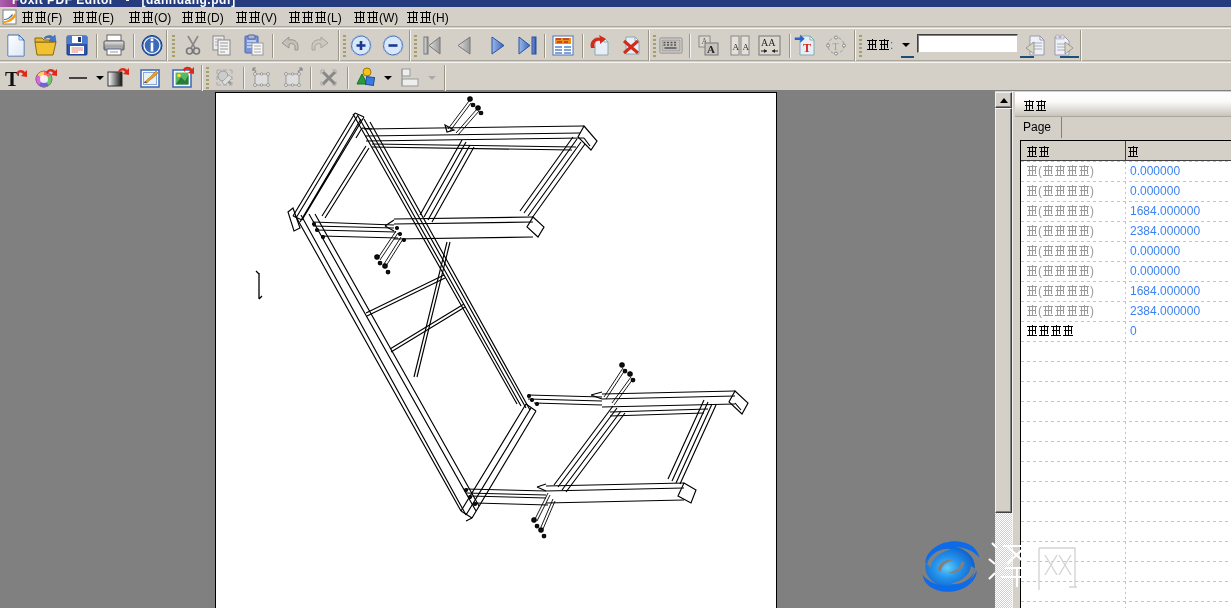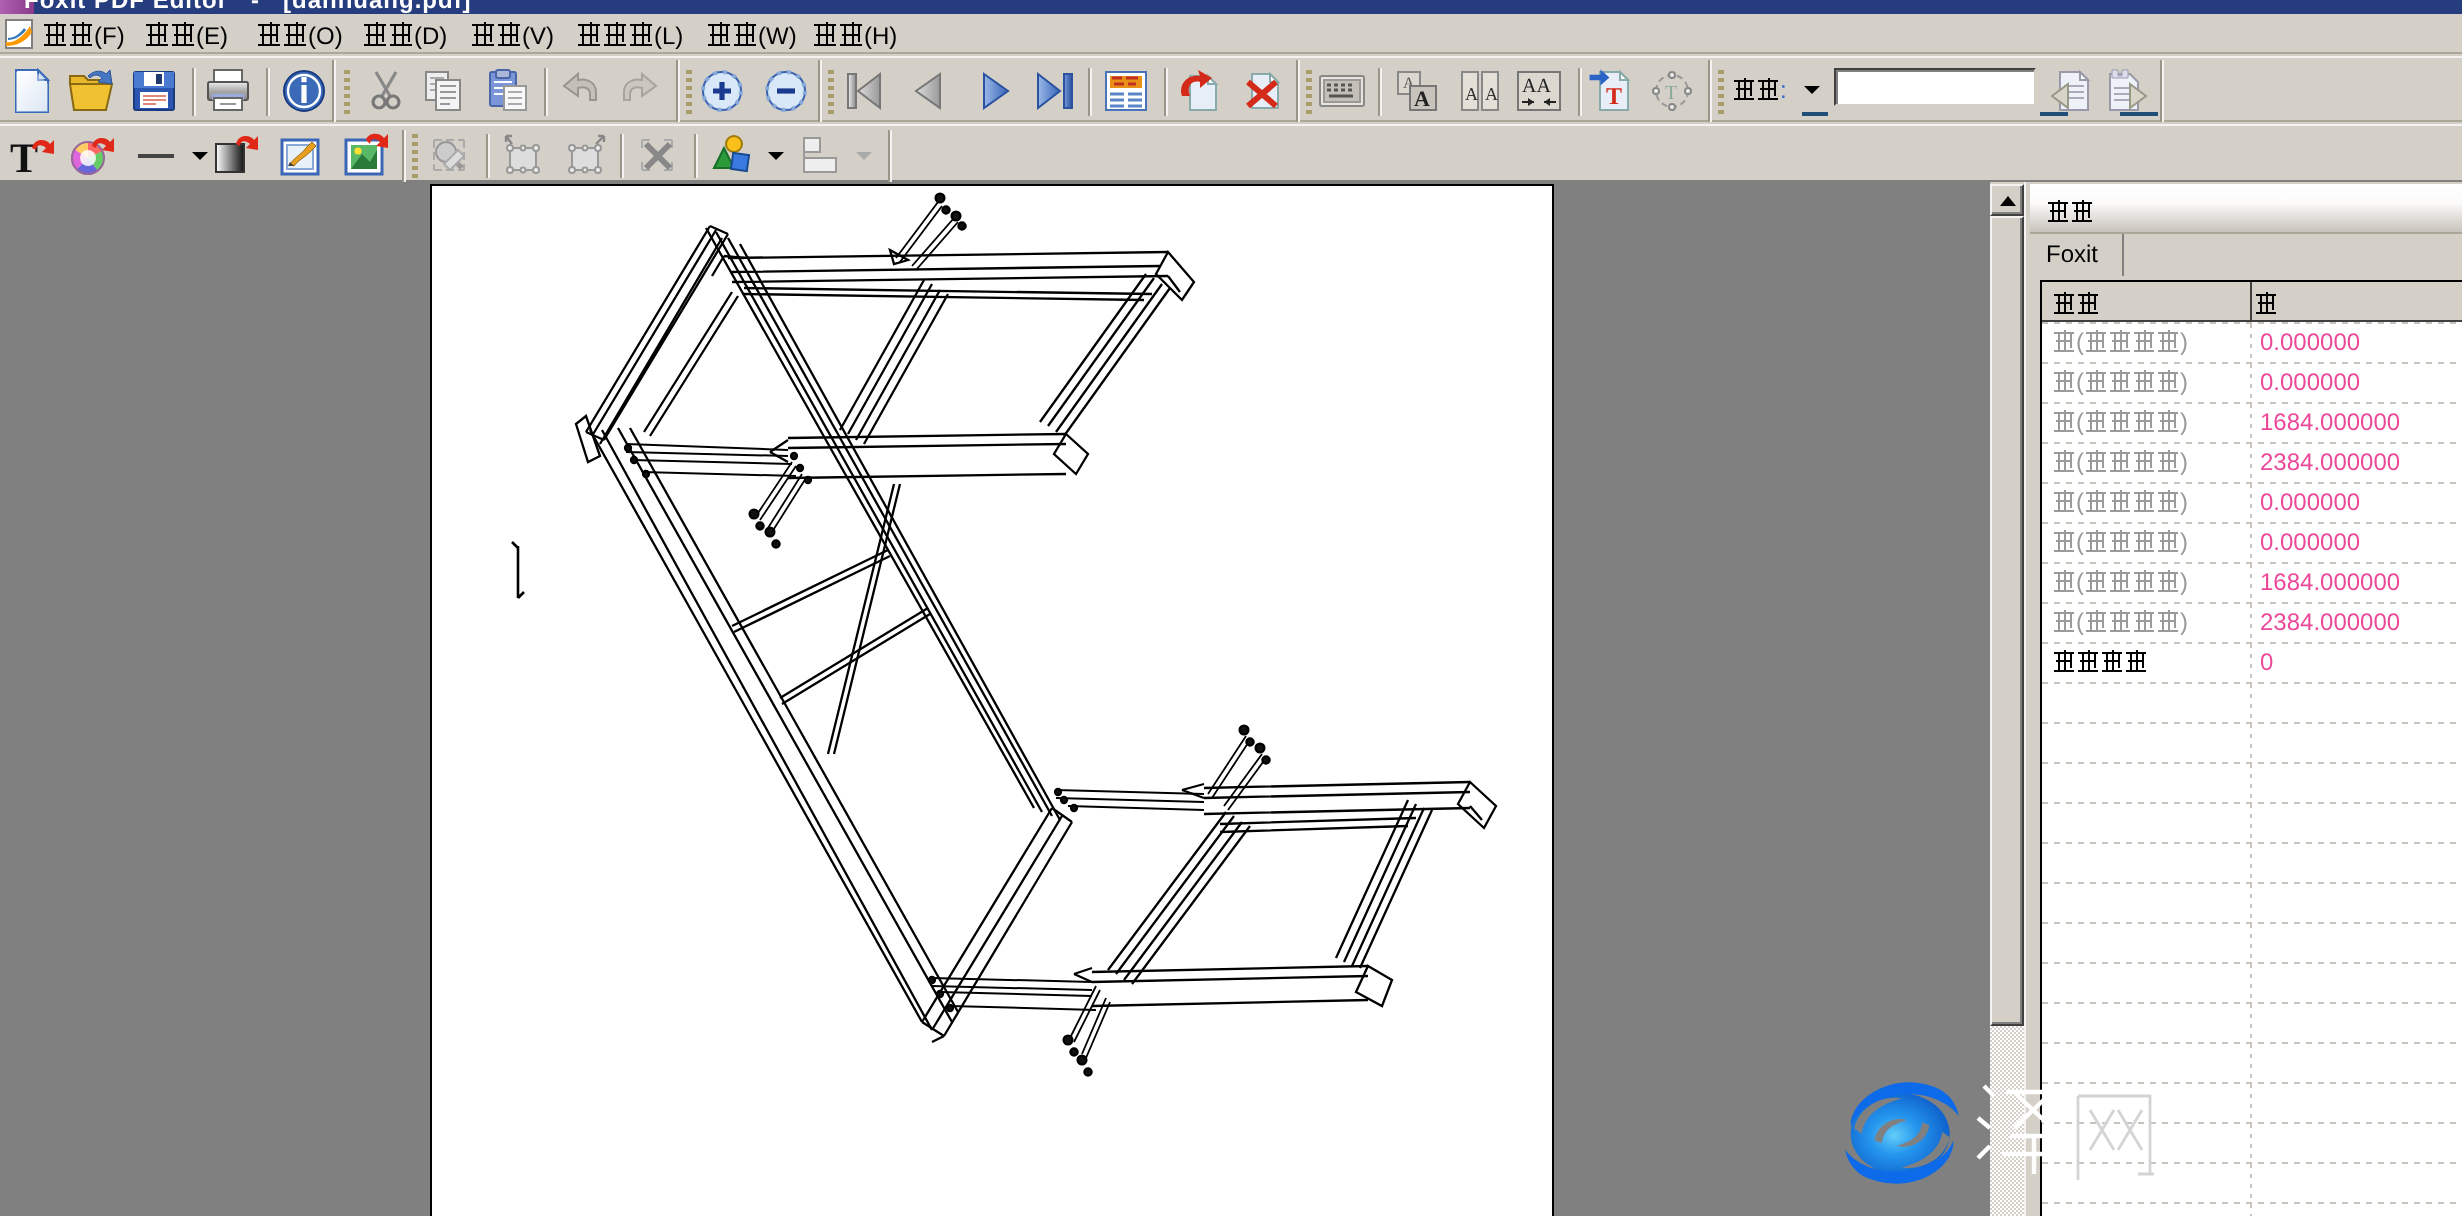--- a/index.html
+++ b/index.html
@@ -42,21 +42,21 @@
 #ptabs{position:absolute;left:2px;top:26px;width:217px;height:21px;background:#d4d0c8}
 #ptabs .tab{position:absolute;left:1px;top:0px;width:46px;height:21px;background:#d4d0c8;border-right:1px solid #808080;padding:3px 0 0 7px;font-size:12px;color:#000}
 #ptable{position:absolute;left:7px;top:49px;width:212px;height:468px;background:#fff;border-left:1px solid #000;border-top:1px solid #000}
 #ptable .hdr{position:absolute;left:0;top:0;width:212px;height:20px;background:#d4d0c8;border-bottom:1px solid #404040}
 #ptable .hdr .c1{position:absolute;left:5px;top:4px;color:#000}
 #ptable .hdr .c2{position:absolute;left:106px;top:4px;color:#000}
 #ptable .coldiv{position:absolute;left:104px;top:0;width:1px;height:20px;background:#404040}
 #ptable .coldash{position:absolute;left:104px;top:20px;width:1px;height:448px;background-image:repeating-linear-gradient(0deg,#c8c4bc 0 2px,#fff 2px 5px)}
 .row{position:absolute;left:0;width:212px;height:20px;font-size:12px}
 .row .lab{position:absolute;left:5px;top:3px;color:#9a9a9a}
-.row .val{position:absolute;left:109px;top:3px;color:#ec4899}
+.row .val{position:absolute;left:109px;top:3px;color:#3b82f6}
 .rowline{position:absolute;left:0;width:212px;height:1px;background-image:repeating-linear-gradient(90deg,#c8c4bc 0 3px,#fff 3px 6px)}
 </style>
 </head>
 <body>
 <div id="app">
   <div id="title">
       <span class="appico"></span>
       <span class="txt">Foxit PDF Editor&nbsp;&nbsp;&nbsp;-&nbsp;&nbsp;&nbsp;[danhuang.pdf]</span>
     </div>
   <div id="menubar">
@@ -468,21 +468,21 @@
     <div class="btnup">
         <span class="arrow"></span>
       </div>
     <div class="thumb"></div>
   </div>
   <div id="panel">
     <div id="phead">
         <span style="position:absolute;left:8px;top:6px;color:#000;font-size:13px"><span class="g"></span><span class="g"></span></span>
       </div>
     <div id="ptabs">
-        <span class="tab">Foxit</span>
+        <span class="tab">Page</span>
       </div>
     <div id="ptable">
       <div class="hdr">
           <span class="c1" style="font-size:12px"><span class="g"></span><span class="g"></span></span>
           <span class="c2" style="font-size:12px"><span class="g"></span></span>
           <span class="coldiv"></span>
         </div>
       <div class="coldash"></div>
       <div class="row" style="top:20px">
           <span class="lab"><span class="g"></span>(<span class="g"></span><span class="g"></span><span class="g"></span><span class="g"></span>)</span>

